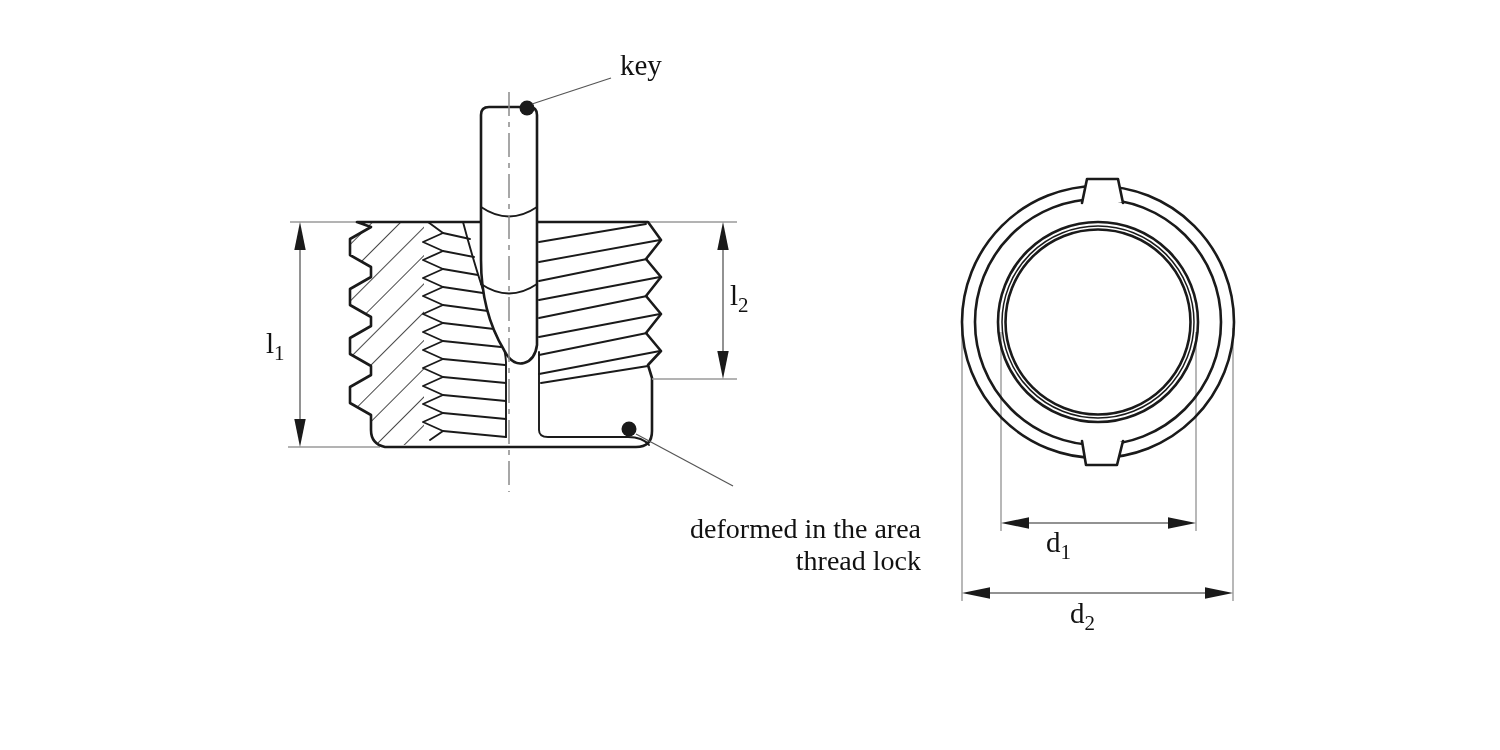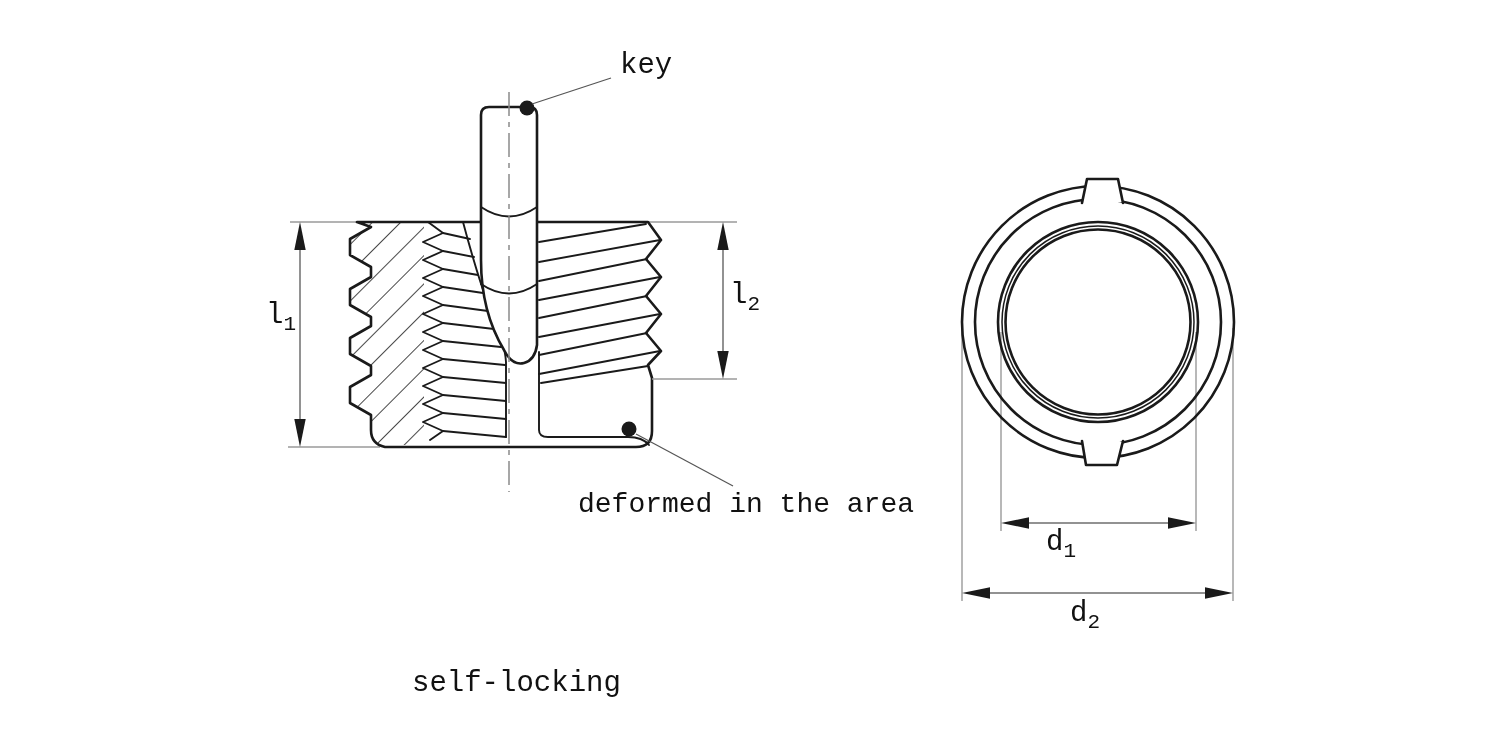--- a/index.html
+++ b/index.html
@@ -1,39 +1,39 @@
 <!DOCTYPE html>
 <html style="--c-outline: #1a1a1a; --c-dimension-line: #6e6e6e; --c-extension-line: #9a9a9a; --c-centerline: #8a8a8a; --c-background: #ffffff; --c-text: #111111;"><head>
 <meta charset="utf-8">
 <style>
   html,body{margin:0;padding:0;background:#fff;}
   .canvas{
     position:relative;width:1500px;height:750px;
     background:var(--c-background,#fff);
-    font-family:Liberation Mono, monospace;
+    font-family:Liberation Serif, serif;
     color:var(--c-text,#111);
     overflow:hidden;
   }
   svg{position:absolute;left:0;top:0;}
   
   .outline{fill:none;stroke:var(--c-outline,#1a1a1a);stroke-width:2.6;stroke-linejoin:round;stroke-linecap:round;}
   .outline-fill{fill:#fff;stroke:var(--c-outline,#1a1a1a);stroke-width:2.6;stroke-linejoin:round;stroke-linecap:round;}
   .thread{fill:none;stroke:var(--c-outline,#1a1a1a);stroke-width:1.9;stroke-linejoin:round;stroke-linecap:round;}
   .thin{fill:none;stroke:var(--c-outline,#1a1a1a);stroke-width:1.5;}
   .ext{fill:none;stroke:var(--c-extension-line,#9a9a9a);stroke-width:1.4;}
   .dimline{fill:none;stroke:var(--c-dimension-line,#777);stroke-width:1.5;}
   .arrow{fill:var(--c-outline,#1a1a1a);stroke:none;}
   .dot{fill:var(--c-outline,#1a1a1a);stroke:none;}
   .leader{fill:none;stroke:#555;stroke-width:1.2;}
   .centerline{fill:none;stroke:var(--c-centerline,#8a8a8a);stroke-width:1.5;stroke-dasharray:24 6 5 6;}
   .whitefill{fill:#fff;stroke:none;}
   
   .lbl{position:absolute;font-size:29px;line-height:1.1;white-space:nowrap;}
   .lbl sub{font-size:21px;line-height:0;}
-  .note{position:absolute;font-size:28px;line-height:32px;text-align:center;width:350px;}
+  .note{position:absolute;font-size:28px;line-height:32px;text-align:right;width:350px;margin-top:24px;}
   .ctr{text-align:left;width:100px;white-space:nowrap;}
 </style>
 </head>
 <body>
 
 <div class="canvas">
 
   <svg width="1500" height="750" viewBox="0 0 1500 750">
     <defs>
       <pattern id="hatch" width="20" height="20" patternUnits="userSpaceOnUse" patternTransform="rotate(-45)">
@@ -160,27 +160,27 @@
       <g>
         <line class="dimline" x1="984" y1="593" x2="1211" y2="593"></line>
         <polygon class="arrow" points="962,593 990,587.3 990,598.7"></polygon>
         <polygon class="arrow" points="1233,593 1205,587.3 1205,598.7"></polygon>
       </g>
     </g>
   </svg>
 
   <div class="lbl" style="left:620px;top:50px;">key</div>
 
-  <div class="lbl" style="left:266px;top:300px;"><span>l</span><sub>1</sub></div>
+  <div class="lbl" style="left:266px;top:328px;"><span>l</span><sub>1</sub></div>
 
   <div class="lbl" style="left:730px;top:280px;"><span>l</span><sub>2</sub></div>
 
   <div class="note" style="left:571px;top:489px;">
     <div>deformed in the area</div>
+    <div>thread lock</div>
   </div>
 
-  <div class="lbl" style="left:412px;top:668px;">self-locking</div>
 
   <div class="lbl ctr" style="left:1046px;top:527px;"><span>d</span><sub>1</sub></div>
 
   <div class="lbl ctr" style="left:1070px;top:598px;"><span>d</span><sub>2</sub></div>
 
 </div>
 
 </body></html>

